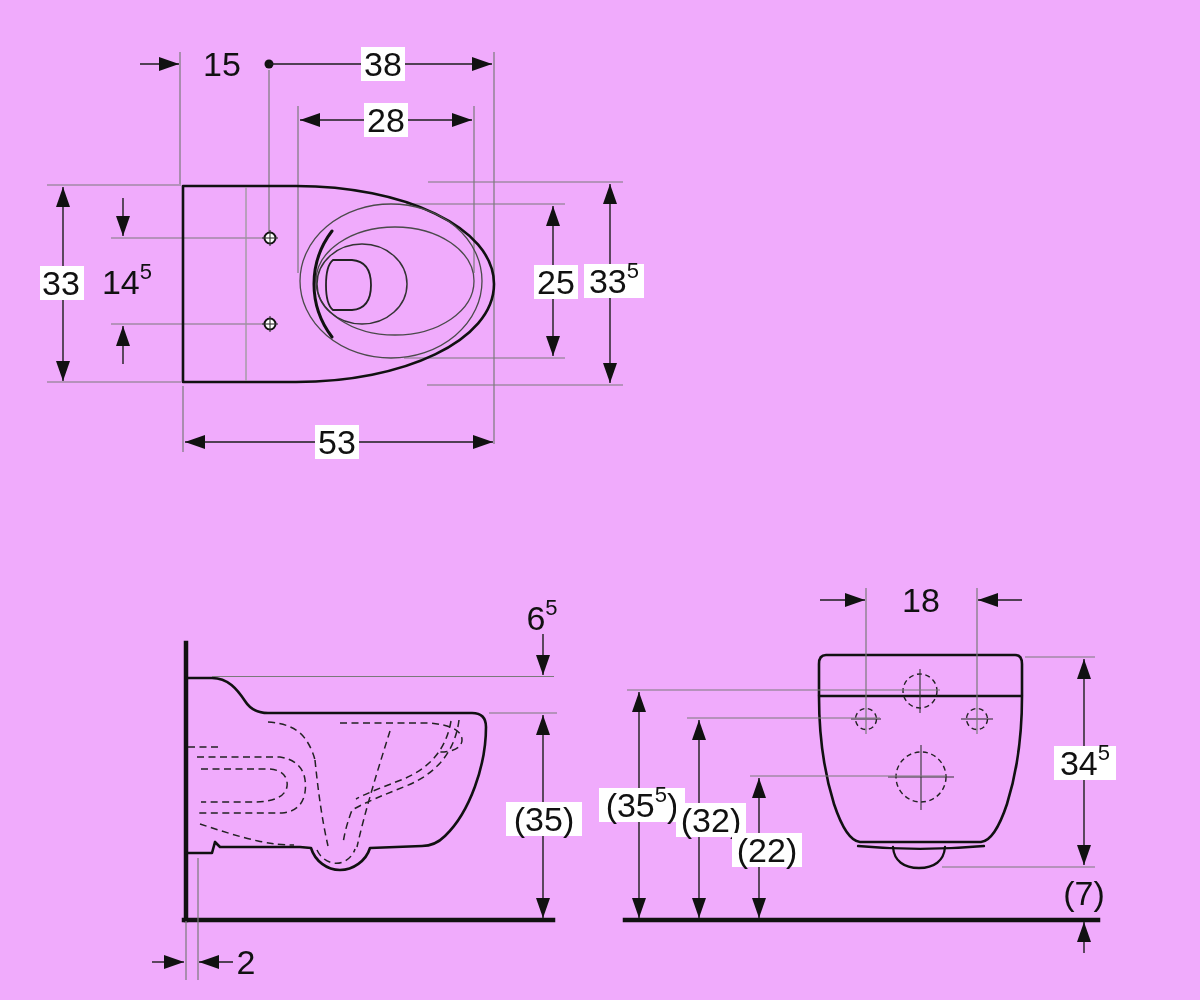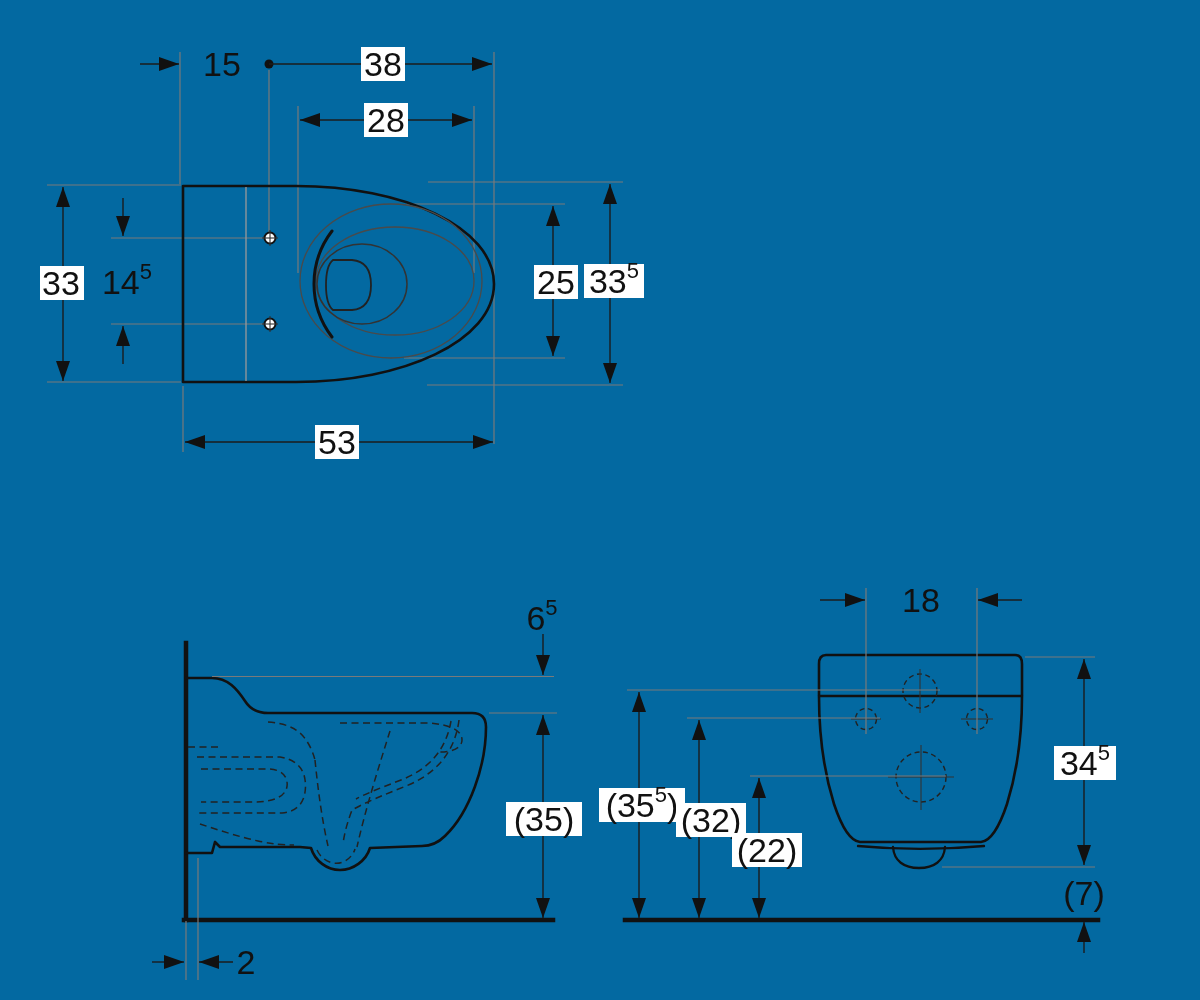--- a/index.html
+++ b/index.html
@@ -1,16 +1,16 @@
 <!DOCTYPE html>
 <html><head>
 <meta charset="utf-8">
 <style>
   html,body{margin:0;padding:0;background:#fff;}
-  .canvas{width:1200px;height:1000px;background:#0369a1;position:relative;overflow:hidden;}
+  .canvas{width:1200px;height:1000px;background:#f0abfc;position:relative;overflow:hidden;}
   svg{display:block;}
   .outline{fill:none;stroke:#111;stroke-width:2.6;stroke-linejoin:round;stroke-linecap:round;}
   .outline2{fill:none;stroke:#111;stroke-width:2.3;stroke-linejoin:round;stroke-linecap:round;}
   .thick{fill:none;stroke:#111;stroke-width:4.5;stroke-linecap:square;}
   .thin{fill:none;stroke:#7a7a7a;stroke-width:1.2;}
   .seam{fill:none;stroke:#9a9a9a;stroke-width:1.3;}
   .dim{fill:none;stroke:#1c1c1c;stroke-width:1.4;}
   .mid{fill:none;stroke:#4a4a4a;stroke-width:1.3;}
   .mid2{fill:none;stroke:#333;stroke-width:1.5;}
   .inner{fill:none;stroke:#222;stroke-width:1.8;}

